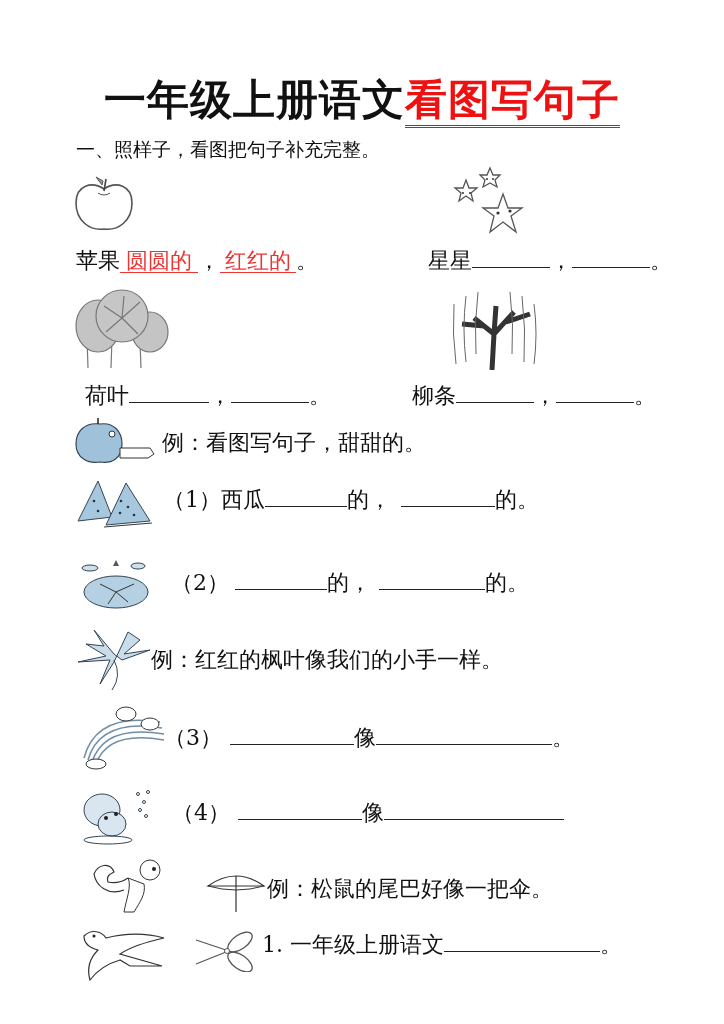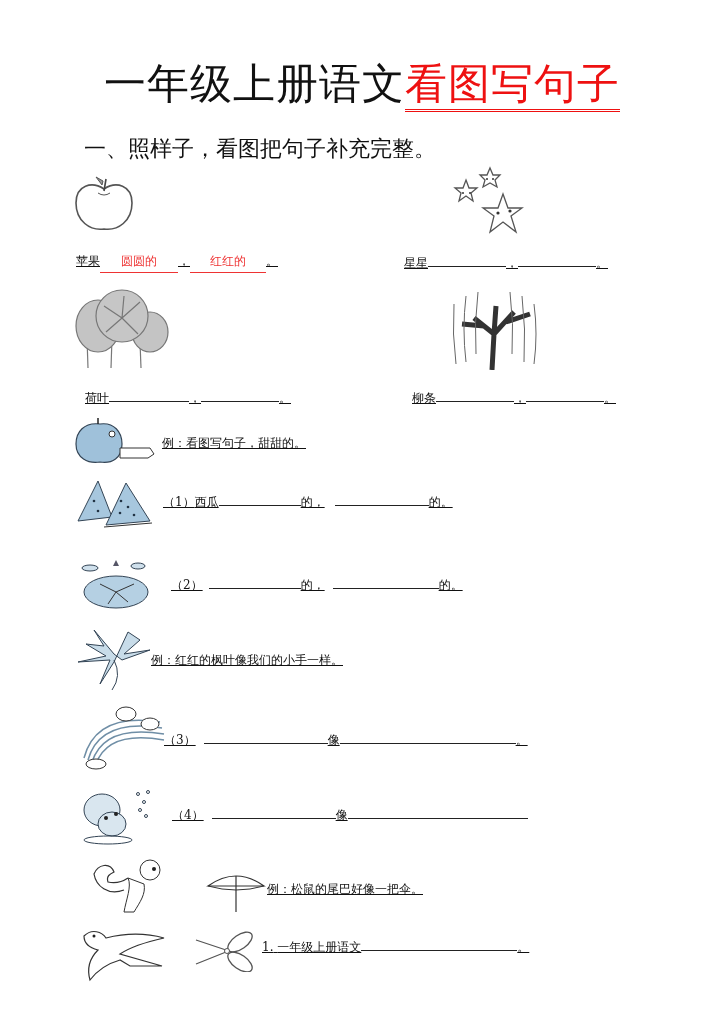--- a/index.html
+++ b/index.html
@@ -1,24 +1,24 @@
 <!DOCTYPE html>
 <html><head>
 <meta charset="utf-8">
 <style>
   html, body { margin:0; padding:0; background:#ffffff; }
   body { width:724px; height:1024px; position:relative; overflow:hidden;
          font-family:"DejaVu Serif","Liberation Serif",serif; color:#111; }
   .abs { position:absolute; }
-  .title { top:56px; left:0; width:724px; text-align:center; font-family:"DejaVu Sans","Liberation Sans",sans-serif;
-           font-weight:normal; font-size:42px; letter-spacing:1px; line-height:56px; }
+  .title { top:72px; left:0; width:724px; text-align:center; font-family:"DejaVu Sans","Liberation Sans",sans-serif;
+           font-weight:bold; font-size:42px; letter-spacing:1px; line-height:56px; }
   .title .black { color:#111; }
   .title .red { color:#ee1111; border-bottom:3px double #ee1111; padding-bottom:1px; }
-  .section { top:137px; left:84px; font-size:22px; line-height:24px; }
-  .line { font-size:12px; line-height:22px; white-space:nowrap;text-decoration:underline; }
+  .section { top:137px; left:76px; font-size:19px; line-height:24px; }
+  .line { font-size:22px; line-height:22px; white-space:nowrap; }
   .blank { display:inline-block; border-bottom:1px solid #222; height:16px; vertical-align:baseline; }
   .rblank { display:inline-block; border-bottom:1px solid #e33; color:#e33; text-align:center; }
   .pic { position:absolute; }
 </style>
 </head>
 <body>
 
 <div class="abs title">
   <span class="black">一年级上册语文</span><span class="red">看图写句子</span>
 </div>
@@ -42,21 +42,21 @@
     <circle cx="62" cy="45" r="1.6" fill="#333"></circle>
   <circle cx="15" cy="27" r="1" fill="#333"></circle>
     <circle cx="22" cy="27" r="1" fill="#333"></circle>
   <circle cx="39" cy="13" r="1" fill="#333"></circle>
     <circle cx="45" cy="13" r="1" fill="#333"></circle>
 </svg>
 
 <div class="abs line" style="left:76px;top:250px">
   <span>苹果</span><span class="rblank" style="width:78px">圆圆的</span><span>，</span><span class="rblank" style="width:76px">红红的</span><span>。</span>
 </div>
-<div class="abs line" style="left:404px;top:250px">
+<div class="abs line" style="left:428px;top:250px">
   <span>星星</span><span class="blank" style="width:78px"></span><span>，</span><span class="blank" style="width:78px"></span><span>。</span>
 </div>
 
 <svg class="pic" style="left:74px;top:288px" width="100" height="80">
   <g stroke="#777" stroke-width="1.2">
     <line x1="13" y1="50" x2="14" y2="80"></line>
       <line x1="38" y1="50" x2="37" y2="80"></line>
       <line x1="66" y1="54" x2="67" y2="80"></line>
     <ellipse cx="24" cy="38" rx="22" ry="26" fill="#c4c4c4"></ellipse>
     <ellipse cx="76" cy="44" rx="18" ry="20" fill="#c4c4c4"></ellipse>

